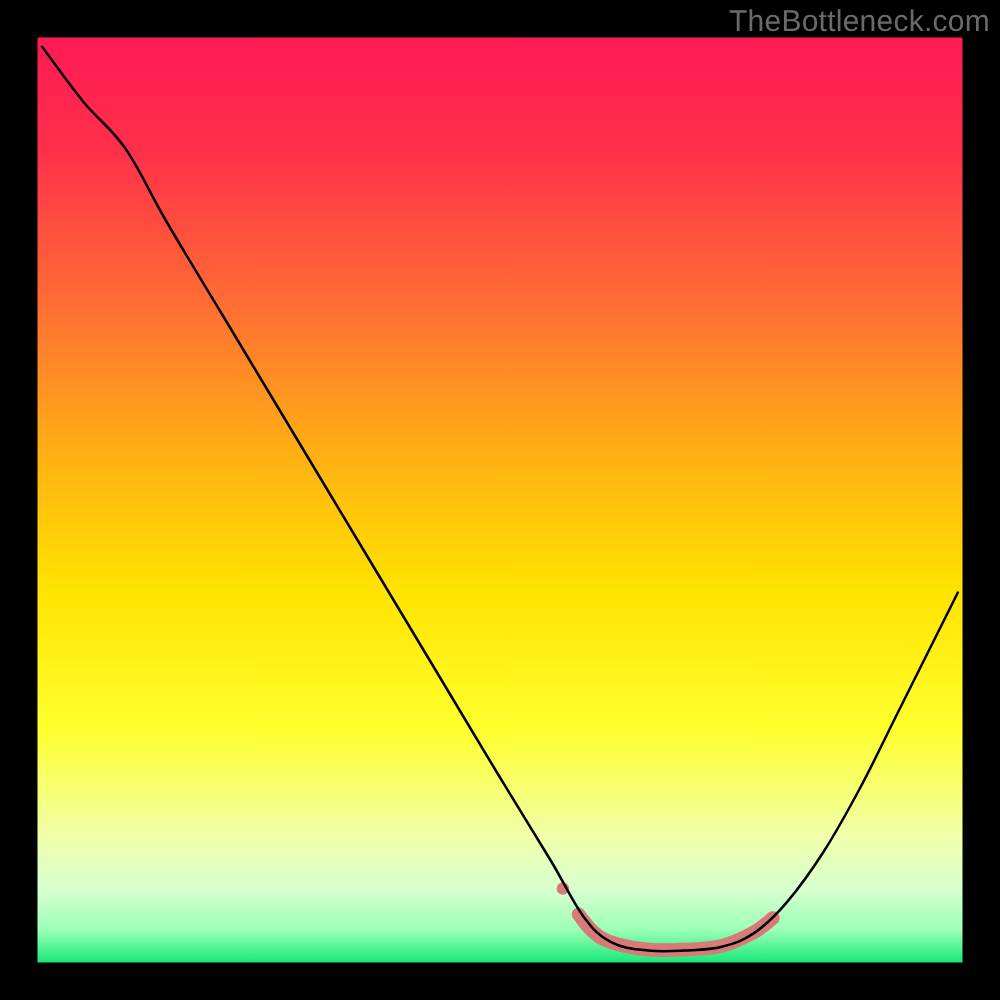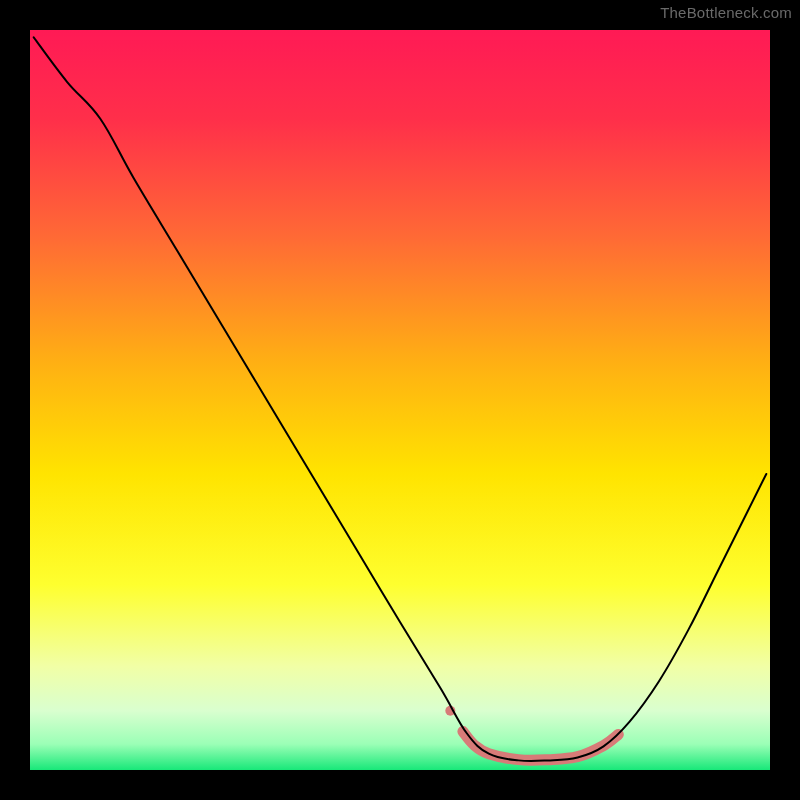--- a/index.html
+++ b/index.html
@@ -16,21 +16,21 @@
     left: 0;
     top: 0;
     width: 800px;
     height: 800px;
   }
   .watermark {
     position: absolute;
     top: 4px;
     right: 8px;
     color: #6a6a6a;
-    font-size: 15px;
+    font-size: 24px;
     font-weight: 500;
     letter-spacing: 0.2px;
     z-index: 10;
   }
   svg { display: block; }
 </style>
 </head>
 <body>
 
 <div class="chart-wrap">

